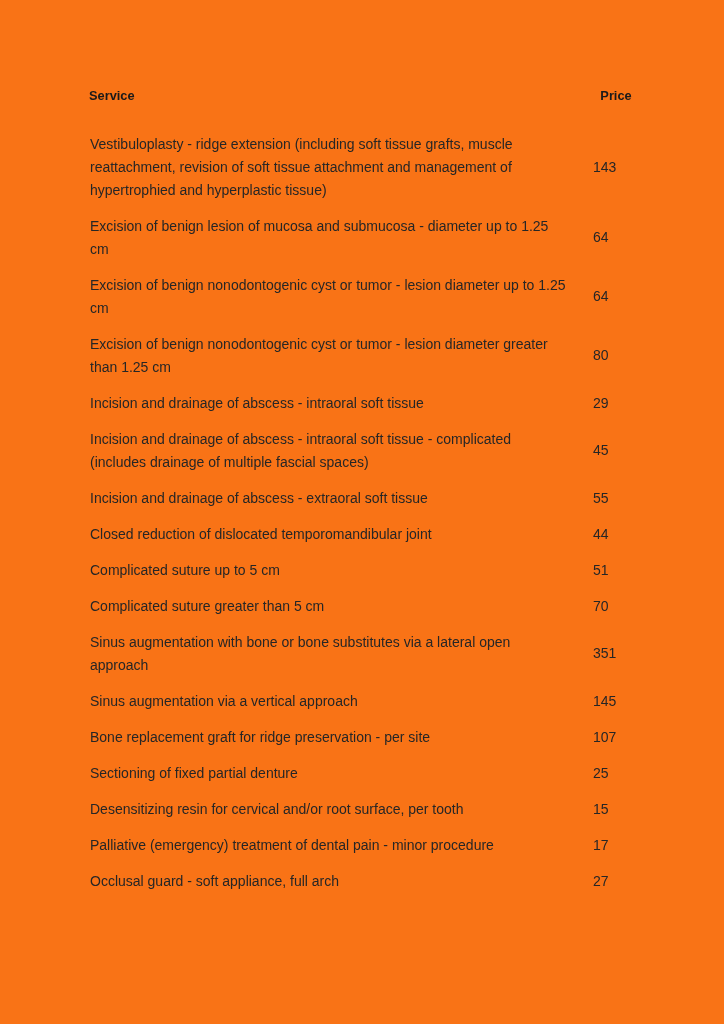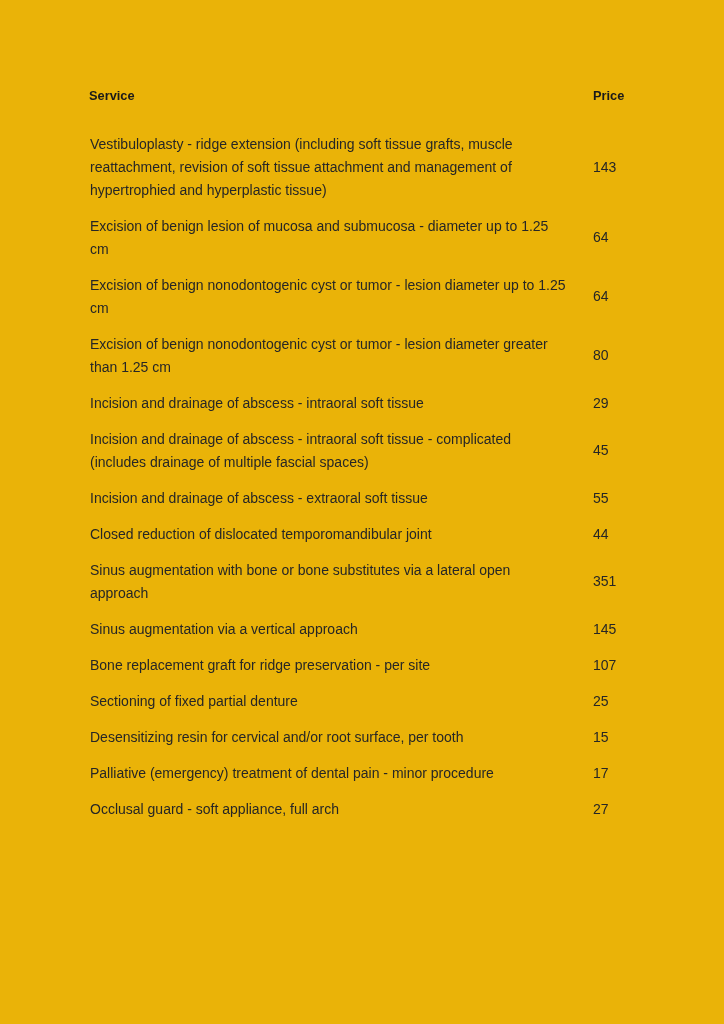--- a/index.html
+++ b/index.html
@@ -12,21 +12,21 @@
     width: 724px;
     height: 1024px;
     font-family: "Liberation Sans", "DejaVu Sans", sans-serif;
     color: #262626;
     -webkit-font-smoothing: antialiased;
   }
   #page {
     position: relative;
     width: 724px;
     height: 1024px;
-    background: #eab308;
+    background: #f97316;
     box-sizing: border-box;
     padding: 88px 85px 0 89px;
   }
   table.price-table {
     width: 550px;
     border-collapse: collapse;
     table-layout: fixed;
   }
   table.price-table col.c-service { width: 492px; }
   table.price-table col.c-price   { width: 58px; }
@@ -35,20 +35,21 @@
     font-size: 12.8px;
     font-weight: bold;
     color: #1a1a1a;
     text-align: left;
     padding: 0 0 22px 0;
     vertical-align: top;
     line-height: 16px;
   }
   thead th.price-head {
     padding-left: 12px;
+    text-align: center;
   }
 
   tbody td {
     font-size: 14px;
     font-weight: normal;
     color: #262626;
     line-height: 23px;
     padding-top: 6.5px;
     padding-bottom: 6.5px;
     vertical-align: middle;
@@ -105,20 +106,28 @@
         </tr>
         <tr>
           <td class="service-cell">Incision and drainage of abscess - extraoral soft tissue</td>
           <td class="price-cell">55</td>
         </tr>
         <tr>
           <td class="service-cell">Closed reduction of dislocated temporomandibular joint</td>
           <td class="price-cell">44</td>
         </tr>
         <tr>
+          <td class="service-cell">Complicated suture up to 5 cm</td>
+          <td class="price-cell">51</td>
+        </tr>
+        <tr>
+          <td class="service-cell">Complicated suture greater than 5 cm</td>
+          <td class="price-cell">70</td>
+        </tr>
+        <tr>
           <td class="service-cell">Sinus augmentation with bone or bone substitutes via a lateral open approach</td>
           <td class="price-cell">351</td>
         </tr>
         <tr>
           <td class="service-cell">Sinus augmentation via a vertical approach</td>
           <td class="price-cell">145</td>
         </tr>
         <tr>
           <td class="service-cell">Bone replacement graft for ridge preservation - per site</td>
           <td class="price-cell">107</td>

